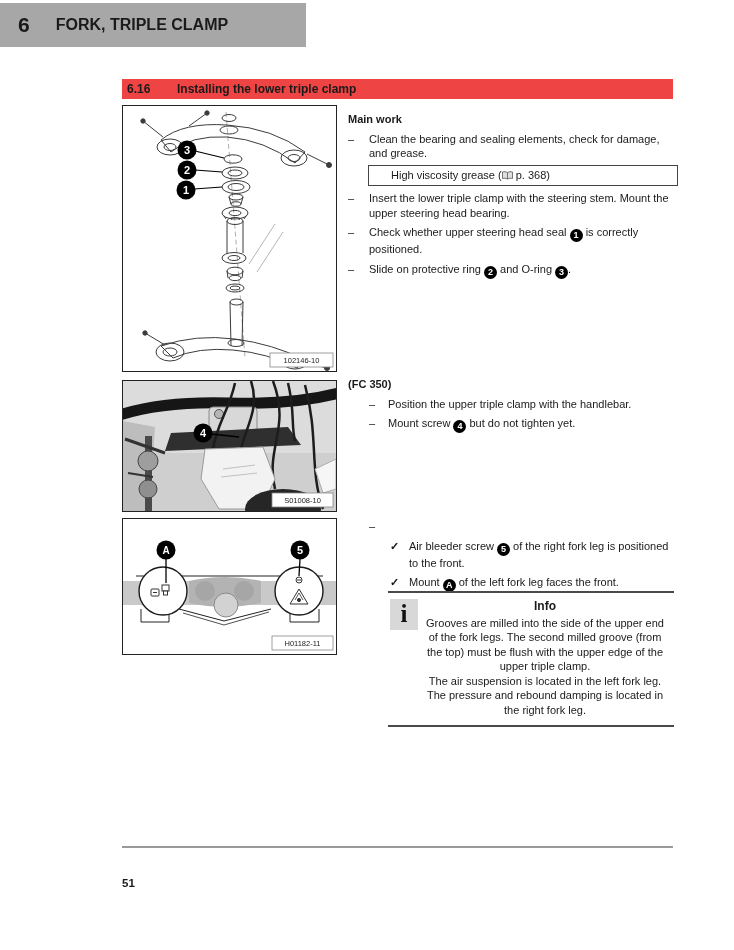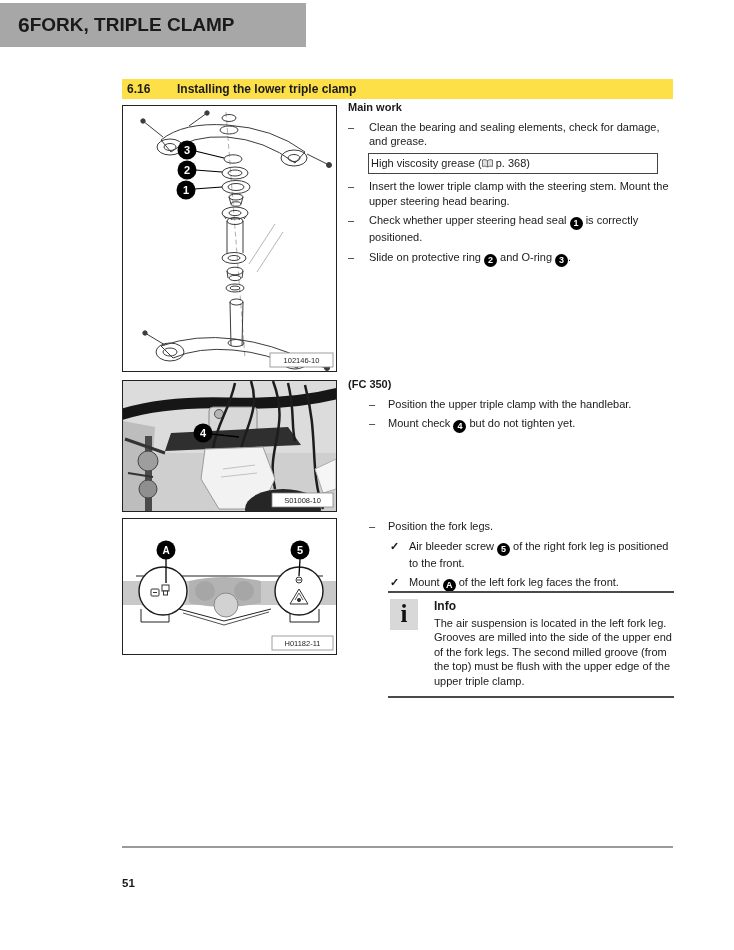--- a/index.html
+++ b/index.html
@@ -9,74 +9,74 @@
     font-size:11px; line-height:14.5px; overflow:hidden;
   }
   .abs { position:absolute; }
 
   
   .chapter-header {
     left:0; top:3px; width:306px; height:44px; background:#a7a7a7;
     display:flex; align-items:center;
   }
   .chapter-number { margin-left:18px; font-size:21px; font-weight:bold; }
-  .chapter-title  { margin-left:0; font-size:19px; font-weight:bold; white-space:nowrap; }
+  .chapter-title  { margin-left:26px; font-size:16px; font-weight:bold; white-space:nowrap; }
 
   
   .section-bar {
-    left:122px; top:79px; width:551px; height:20px; background:#fde047;
+    left:122px; top:79px; width:551px; height:20px; background:#ef4444;
     display:flex; align-items:center; font-weight:bold; font-size:12px;
   }
   .section-number { margin-left:5px; width:50px; }
   .section-title  { white-space:nowrap;text-align:right; }
 
   
   .fig { border:1px solid #222; background:#fff; overflow:hidden; }
   #fig-exploded { left:122px; top:105px; width:213px; height:265px; }
   #fig-photo    { left:122px; top:380px; width:213px; height:130px; }
   #fig-topview  { left:122px; top:518px; width:213px; height:135px; }
   svg text { font-family:"Liberation Sans", sans-serif; }
 
   
-  #main-work { left:348px; top:100px; width:326px; }
+  #main-work { left:348px; top:112px; width:326px; }
   #fc350     { left:348px; top:377px; width:326px; }
   #fork-legs { left:348px; top:519px; width:326px; }
   #info-block{ left:388px; top:591px; width:286px; }
 
   .h { font-weight:bold; }
   .item { display:flex; margin-top:5px; }
   .item .dash { flex:0 0 21px; }
   .item .txt  { flex:1; }
   .item.indent .dash { margin-left:21px; flex:0 0 19px; }
   .check-item { display:flex; margin-top:5px; }
   .check-item .check { flex:0 0 19px; margin-left:42px; font-weight:bold; }
   .check-item .txt { flex:1; }
 
   .grease-box {
-    margin:4px 0 4px 20px; border:1px solid #444; padding:2px 5px 3px 2px;
+    margin:4px 0 4px 20px; border:1px solid #444; padding:2px 5px 3px 22px;
     width:281px; white-space:nowrap;
   }
   .book-icon { display:inline-block; vertical-align:-1px; }
 
   
   .m {
     display:inline-flex; align-items:center; justify-content:center;
     width:13px; height:13px; border-radius:50%; background:#000; color:#fff;
     font-size:9px; font-weight:bold; line-height:1; vertical-align:-2px;
   }
 
   
   #info-block { border-top:2px solid #4a4a4a; border-bottom:2px solid #4a4a4a; padding:6px 0 8px 0; }
   .info-row { display:flex; }
   .info-icon {
     flex:0 0 28px; height:31px; background:#d8d8d8; margin-left:2px;
     display:flex; align-items:center; justify-content:center;
     font-family:"Liberation Serif", serif; font-weight:bold; font-size:25px; color:#111;
   }
-  .info-content { margin-left:16px; width:246px; }
+  .info-content { margin-left:4px; width:246px;text-align:center; }
   .info-heading { font-weight:bold; font-size:12px; margin-bottom:2px; }
   .info-content p { margin:0; }
 
   
   .footer-rule { left:122px; top:846px; width:551px; height:2px; background:#9a9a9a; }
   .page-number { left:122px; top:876px; font-weight:bold; font-size:11.5px; }
 </style>
 </head>
 <body>
 
@@ -286,31 +286,30 @@
   <div class="h">(FC 350)</div>
 
   <div class="item indent">
     <span class="dash">–</span>
     <span class="txt">Position the upper triple clamp with the handlebar.</span>
   </div>
 
   <div class="item indent">
     <span class="dash">–</span>
     <span class="txt">
-      <span>Mount check</span>
+      <span>Mount screw</span>
       <span class="m">4</span>
       <span>but do not tighten yet.</span>
     </span>
   </div>
 </div>
 
 <div class="abs" id="fork-legs">
   <div class="item indent" style="margin-top:0;">
     <span class="dash">–</span>
-    <span class="txt">Position the fork legs.</span>
   </div>
 
   <div class="check-item">
     <span class="check">✓</span>
     <span class="txt">
       <span>Air bleeder screw</span>
       <span class="m">5</span>
       <span>of the right fork leg is positioned to the front.</span>
     </span>
   </div>
@@ -323,20 +322,21 @@
       <span>of the left fork leg faces the front.</span>
     </span>
   </div>
 </div>
 
 <div class="abs" id="info-block">
   <div class="info-row">
     <div class="info-icon">i</div>
     <div class="info-content">
       <div class="info-heading">Info</div>
+      <p>Grooves are milled into the side of the upper end of the fork legs. The second milled groove (from the top) must be flush with the upper edge of the upper triple clamp.</p>
       <p>The air suspension is located in the left fork leg.</p>
-      <p>Grooves are milled into the side of the upper end of the fork legs. The second milled groove (from the top) must be flush with the upper edge of the upper triple clamp.</p>
+      <p>The pressure and rebound damping is located in the right fork leg.</p>
     </div>
   </div>
 </div>
 
 <div class="abs footer-rule"></div>
 <div class="abs page-number">51</div>
 
 </body></html>

